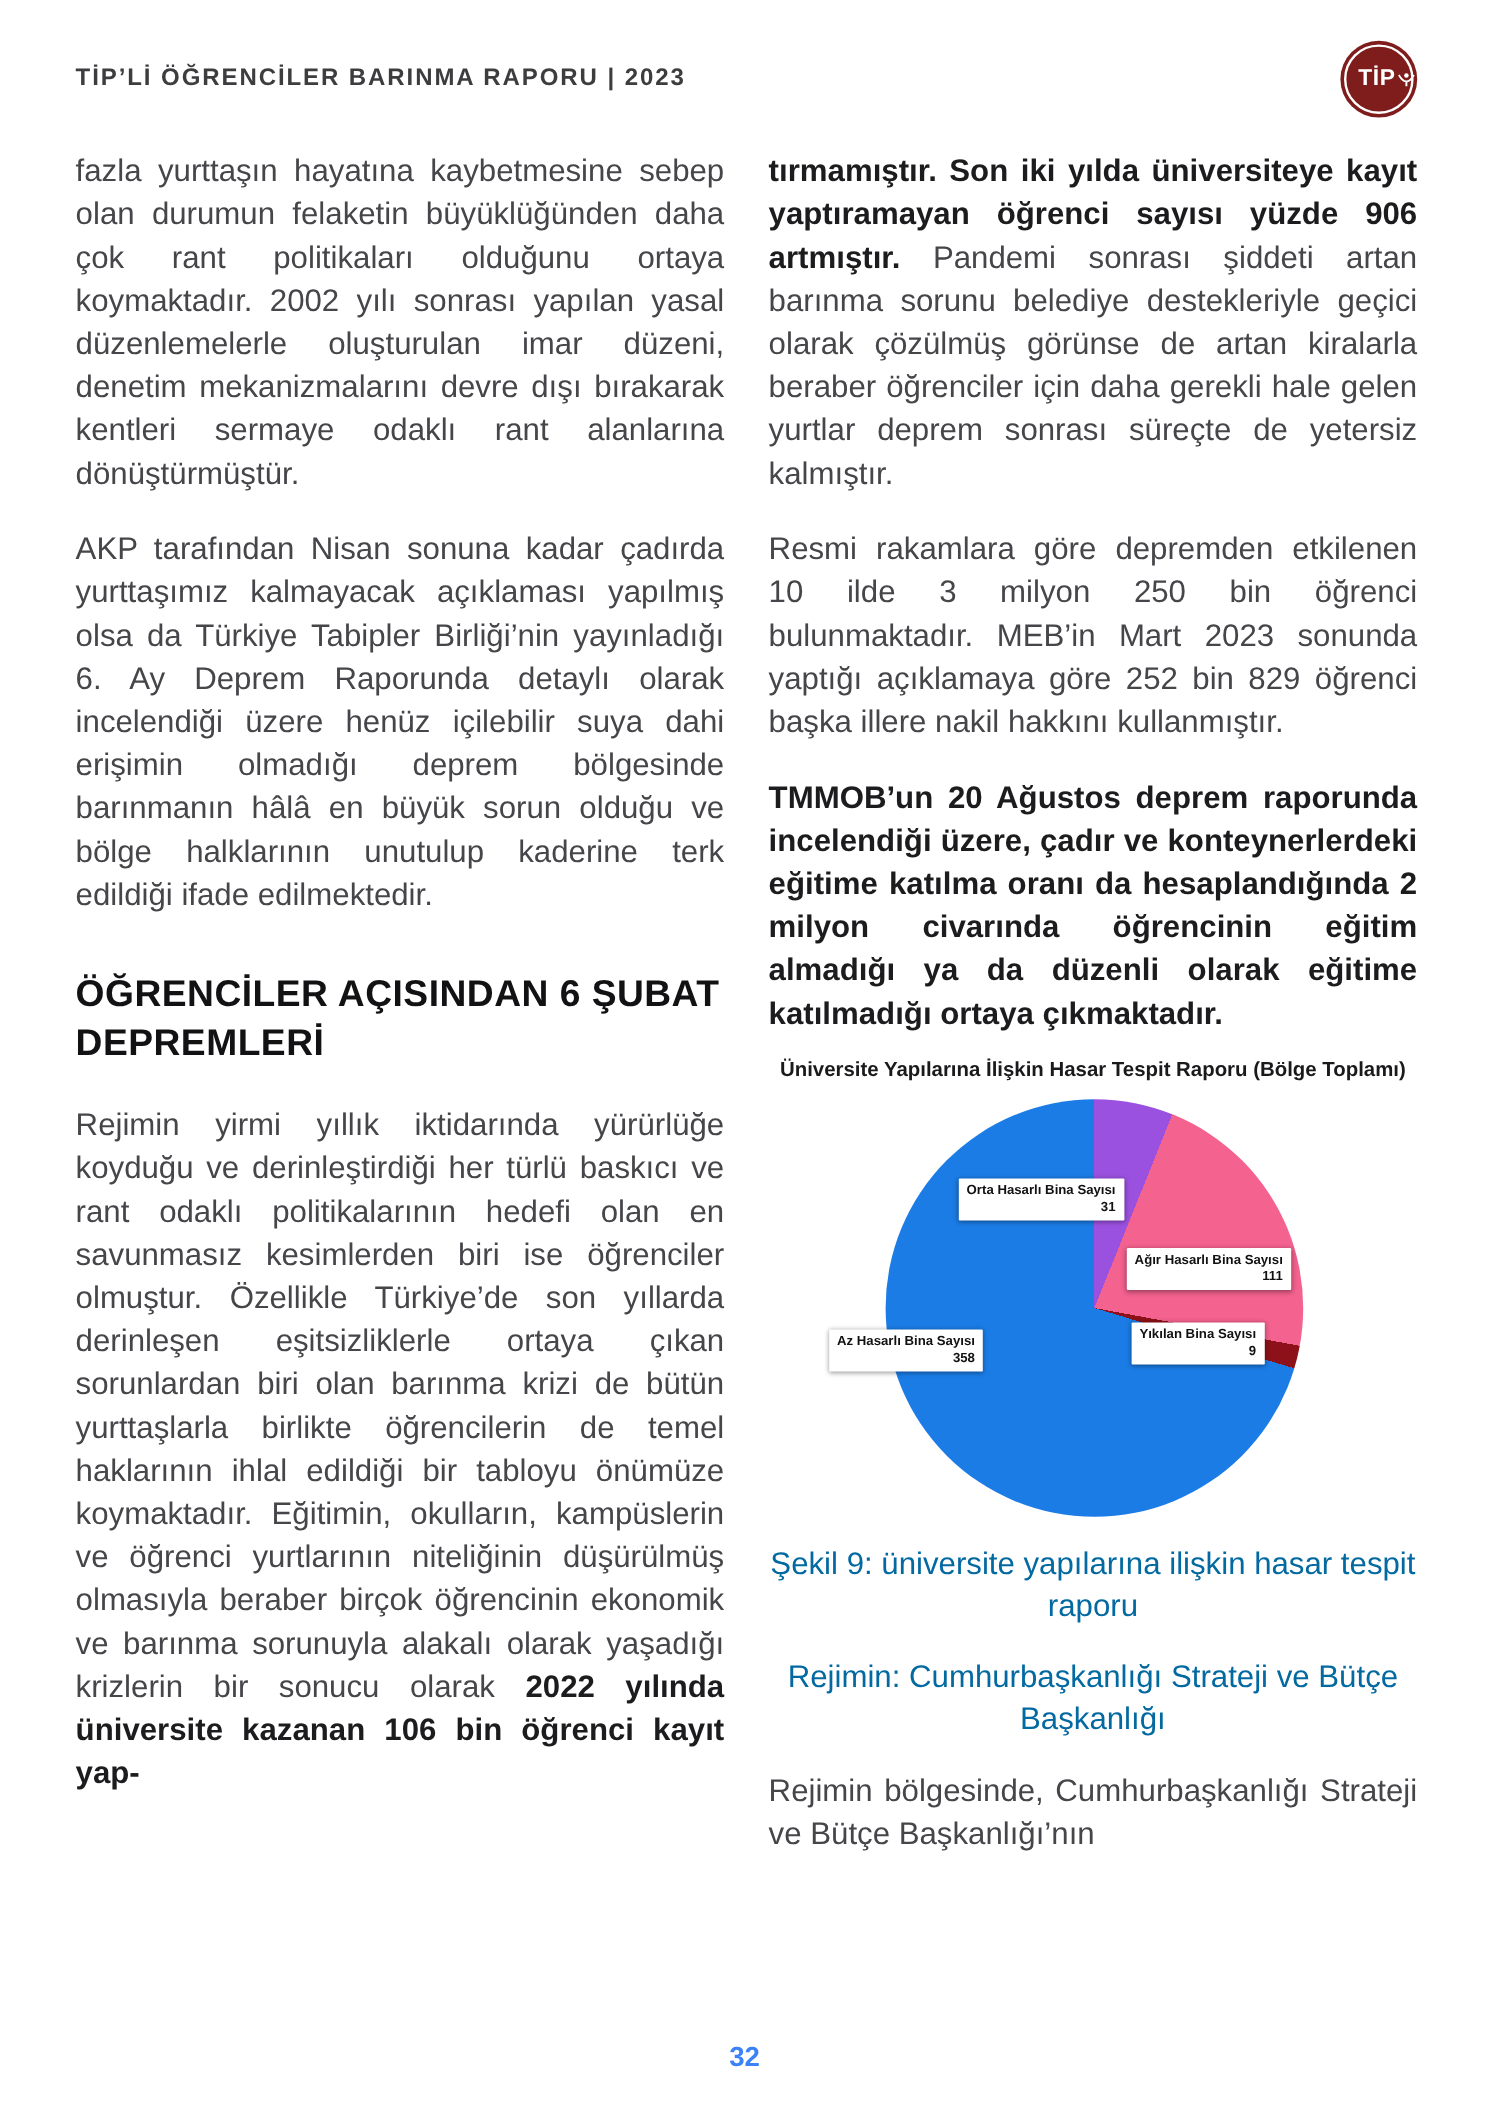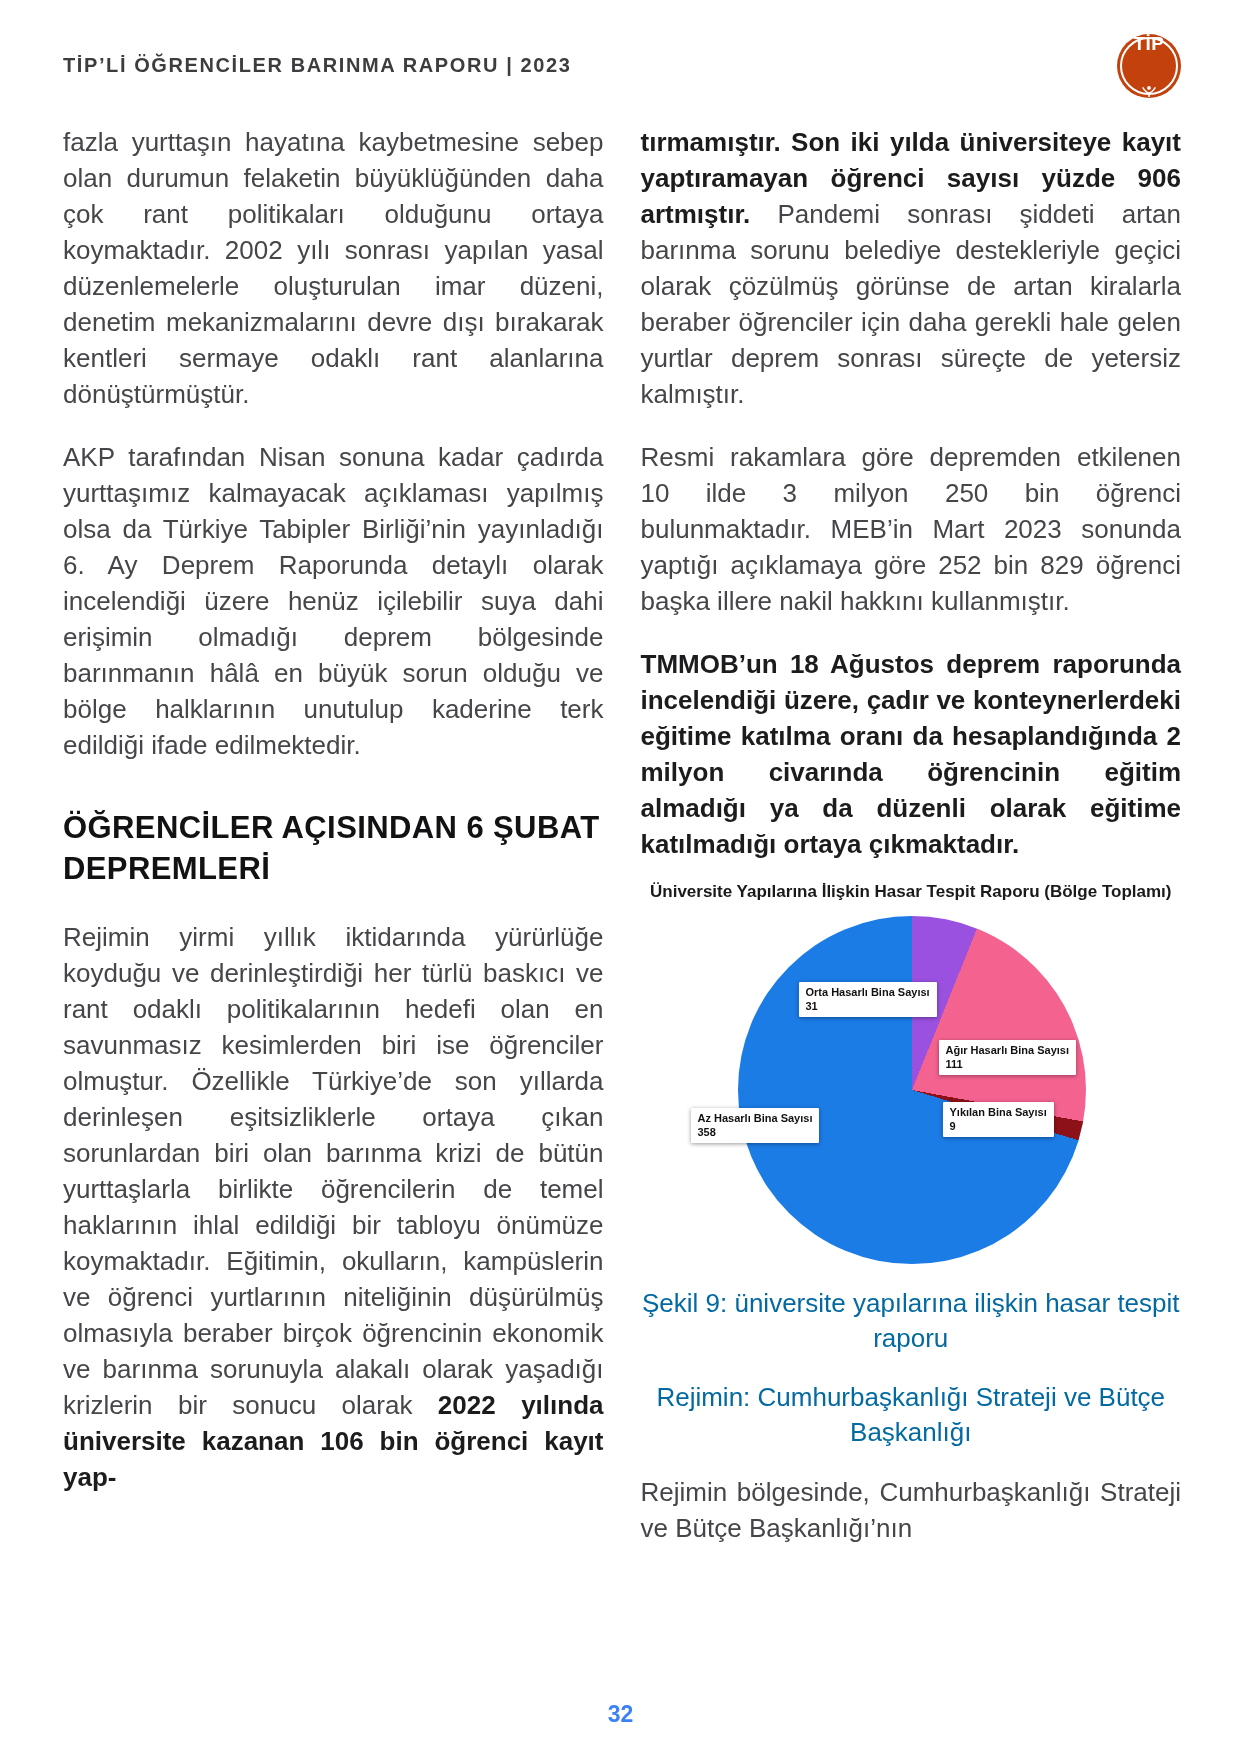--- a/index.html
+++ b/index.html
@@ -16,22 +16,22 @@
 
   
   .header { display: flex; justify-content: space-between; align-items: flex-start; margin-bottom: 26px; }
   .header-title {
     margin-top: 20px;
     font-size: 20px; font-weight: 700; letter-spacing: 1.6px;
     color: #3d3d40;
   }
   .logo {
     width: 64px; height: 64px; border-radius: 50%;
-    background: #c2410c; position: relative;
-    display: flex; flex-direction: column; align-items: center; justify-content: space-between;
+    background: #7f1d1d; position: relative;
+    display: flex; flex-direction: row; align-items: center; justify-content: flex-end;
     flex: 0 0 auto;
   }
   .logo::before {
     content: ""; position: absolute; inset: 3px;
     border: 2px solid #ffffff; border-radius: 50%;
   }
   .logo-text { color: #fff; font-weight: 800; font-size: 19px; letter-spacing: .5px; line-height: 1; margin-bottom: 2px; position: relative; }
   .logo-figure { position: relative; }
 
   
@@ -60,21 +60,21 @@
     text-align: center; margin-bottom: 8px;
   }
   .pie-wrap { position: relative; width: 540px; height: 362px; }
   .pie {
     position: absolute; left: 97px; top: 6px;
     width: 348px; height: 348px; border-radius: 50%;
     background: #ccc;
   }
   .pie-label {
     position: absolute; background: #ffffff;
-    padding: 3px 7px; text-align: left;
+    padding: 3px 7px; text-align: right;
     font-size: 11px; font-weight: 700; color: #111;
     line-height: 1.3; white-space: nowrap;
     box-shadow: 0 1px 4px rgba(0,0,0,.4);
     border-radius: 1px;
   }
   .pie-label span { display: block; }
   .pie-label-0 { left: 158px; top: 72px; }
   .pie-label-1 { left: 298px; top: 130px; }
   .pie-label-2 { left: 302px; top: 192px; }
   .pie-label-3 { left: 50px;  top: 198px; }
@@ -111,21 +111,21 @@
     <div class="col">
       <p class="body-text">fazla yurttaşın hayatına kaybetmesine sebep olan durumun felaketin büyüklüğünden daha çok rant politikaları olduğunu ortaya koymaktadır. 2002 yılı sonrası yapılan yasal düzenlemelerle oluşturulan imar düzeni, denetim mekanizmalarını devre dışı bırakarak kentleri sermaye odaklı rant alanlarına dönüştürmüştür.</p>
       <p class="body-text">AKP tarafından Nisan sonuna kadar çadırda yurttaşımız kalmayacak açıklaması yapılmış olsa da Türkiye Tabipler Birliği’nin yayınladığı 6. Ay Deprem Raporunda detaylı olarak incelendiği üzere henüz içilebilir suya dahi erişimin olmadığı deprem bölgesinde barınmanın hâlâ en büyük sorun olduğu ve bölge halklarının unutulup kaderine terk edildiği ifade edilmektedir.</p>
       <h2 class="section-heading">ÖĞRENCİLER AÇISINDAN 6 ŞUBAT DEPREMLERİ</h2>
       <p class="body-text"><span class="rich-normal">Rejimin yirmi yıllık iktidarında yürürlüğe koyduğu ve derinleştirdiği her türlü baskıcı ve rant odaklı politikalarının hedefi olan en savunmasız kesimlerden biri ise öğrenciler olmuştur. Özellikle Türkiye’de son yıllarda derinleşen eşitsizliklerle ortaya çıkan sorunlardan biri olan barınma krizi de bütün yurttaşlarla birlikte öğrencilerin de temel haklarının ihlal edildiği bir tabloyu önümüze koymaktadır. Eğitimin, okulların, kampüslerin ve öğrenci yurtlarının niteliğinin düşürülmüş olmasıyla beraber birçok öğrencinin ekonomik ve barınma sorunuyla alakalı olarak yaşadığı krizlerin bir sonucu olarak </span><span class="rich-bold">2022 yılında üniversite kazanan 106 bin öğrenci kayıt yap-</span></p>
     </div>
 
     <div class="col">
       <p class="body-text"><span class="rich-bold">tırmamıştır. Son iki yılda üniversiteye kayıt yaptıramayan öğrenci sayısı yüzde 906 artmıştır.</span><span class="rich-normal"> Pandemi sonrası şiddeti artan barınma sorunu belediye destekleriyle geçici olarak çözülmüş görünse de artan kiralarla beraber öğrenciler için daha gerekli hale gelen yurtlar deprem sonrası süreçte de yetersiz kalmıştır.</span></p>
       <p class="body-text">Resmi rakamlara göre depremden etkilenen 10 ilde 3 milyon 250 bin öğrenci bulunmaktadır. MEB’in Mart 2023 sonunda yaptığı açıklamaya göre 252 bin 829 öğrenci başka illere nakil hakkını kullanmıştır.</p>
-      <p class="bold-text">TMMOB’un 18 Ağustos deprem raporunda incelendiği üzere, çadır ve konteynerlerdeki eğitime katılma oranı da hesaplandığında 2 milyon civarında öğrencinin eğitim almadığı ya da düzenli olarak eğitime katılmadığı ortaya çıkmaktadır.</p>
+      <p class="bold-text">TMMOB’un 20 Ağustos deprem raporunda incelendiği üzere, çadır ve konteynerlerdeki eğitime katılma oranı da hesaplandığında 2 milyon civarında öğrencinin eğitim almadığı ya da düzenli olarak eğitime katılmadığı ortaya çıkmaktadır.</p>
 
       <figure class="chart">
         <div class="chart-title">Üniversite Yapılarına İlişkin Hasar Tespit Raporu (Bölge Toplamı)</div>
         <div class="pie-wrap">
           <div class="pie" style="background: conic-gradient(rgb(155, 81, 224) 0deg, rgb(155, 81, 224) 21.93deg, rgb(244, 98, 143) 21.93deg, rgb(244, 98, 143) 100.43deg, rgb(140, 17, 24) 100.43deg, rgb(140, 17, 24) 106.8deg, rgb(27, 124, 230) 106.8deg, rgb(27, 124, 230) 360deg);"></div>
 
           <div class="pie-label pie-label-0">
             <span>Orta Hasarlı Bina Sayısı</span>
             <span class="pie-val">31</span>
           </div>

